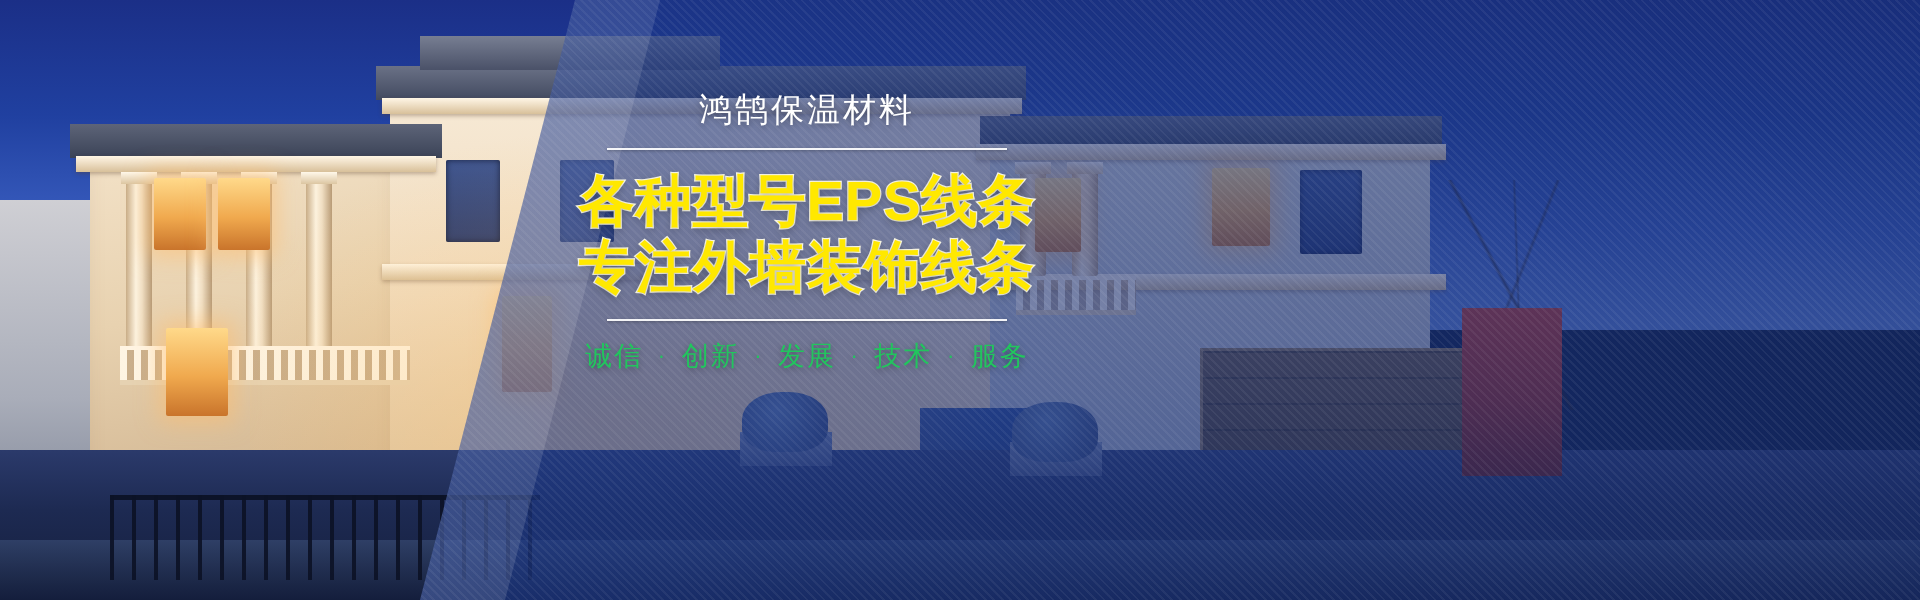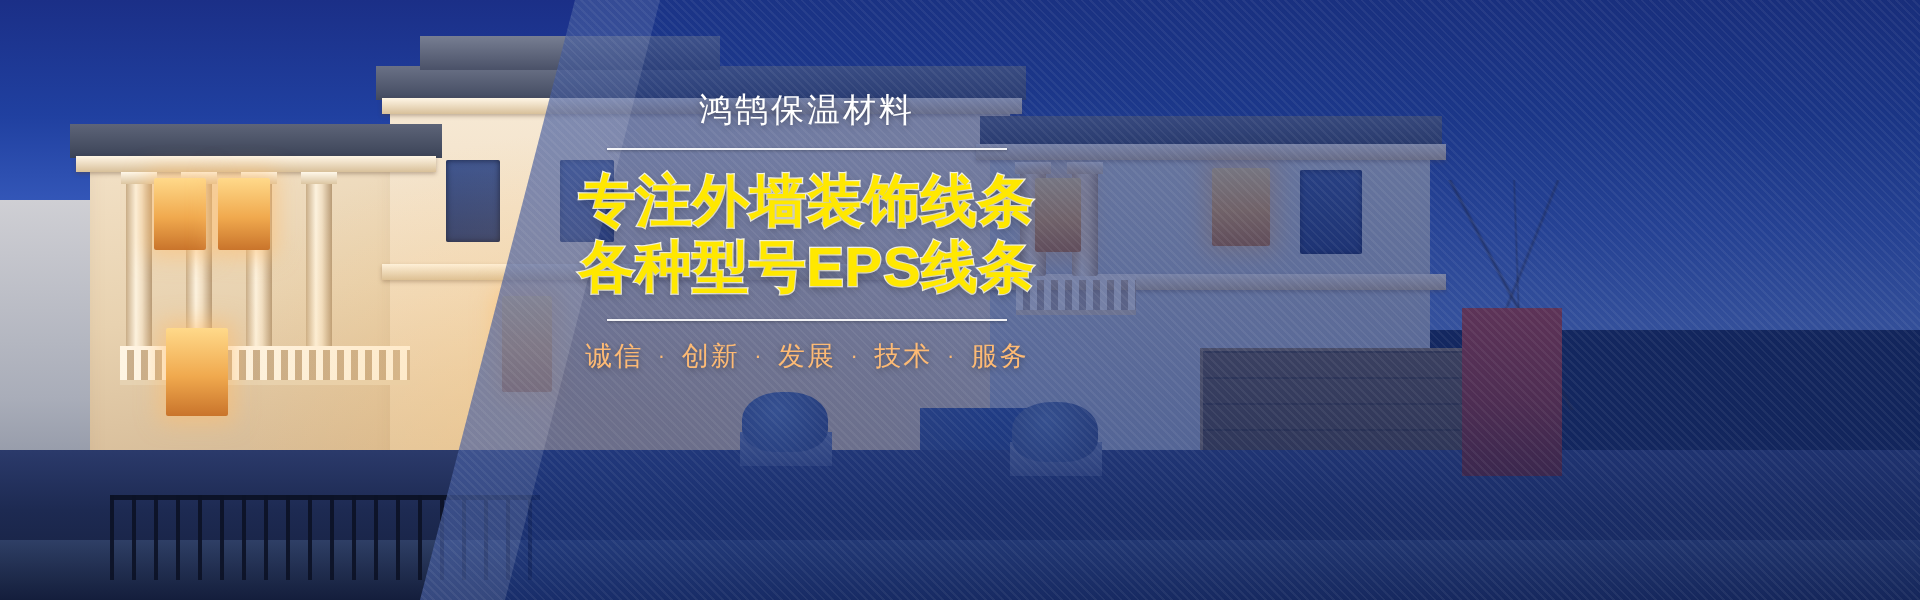--- a/index.html
+++ b/index.html
@@ -194,21 +194,21 @@
   .headline{margin-top:18px;}
   .hl-line{
     font-size:56px;font-weight:bold;line-height:1.17;
     color:#ffe800;white-space:nowrap;letter-spacing:1px;
     -webkit-text-stroke:2.5px #fdfbe8;
     paint-order:stroke fill;
     text-shadow:0 3px 8px rgba(0,0,0,.28);
   }
   .tagline{
     margin-top:17px;
-    color:#fdba74;font-size:27px;letter-spacing:2px;
+    color:#22c55e;font-size:27px;letter-spacing:2px;
     white-space:nowrap;
     text-shadow:0 2px 6px rgba(0,0,0,.35);
   }
   .tagline .dot{padding:0 5px;font-size:22px;vertical-align:2px;}
 </style>
 </head>
 <body>
 
 <div class="banner">
 
@@ -283,22 +283,22 @@
   <div class="overlay-hatch"></div>
   <div class="edge-streak"></div>
 
   <div class="content">
 
     <div class="brand">鸿鹄保温材料</div>
 
     <div class="rule"></div>
 
     <div class="headline">
+      <div class="hl-line">各种型号EPS线条</div>
       <div class="hl-line">专注外墙装饰线条</div>
-      <div class="hl-line">各种型号EPS线条</div>
     </div>
 
     <div class="rule bottom"></div>
 
     <div class="tagline">
       <span>诚信</span>
       <span class="dot">·</span>
       <span>创新</span>
       <span class="dot">·</span>
       <span>发展</span>

